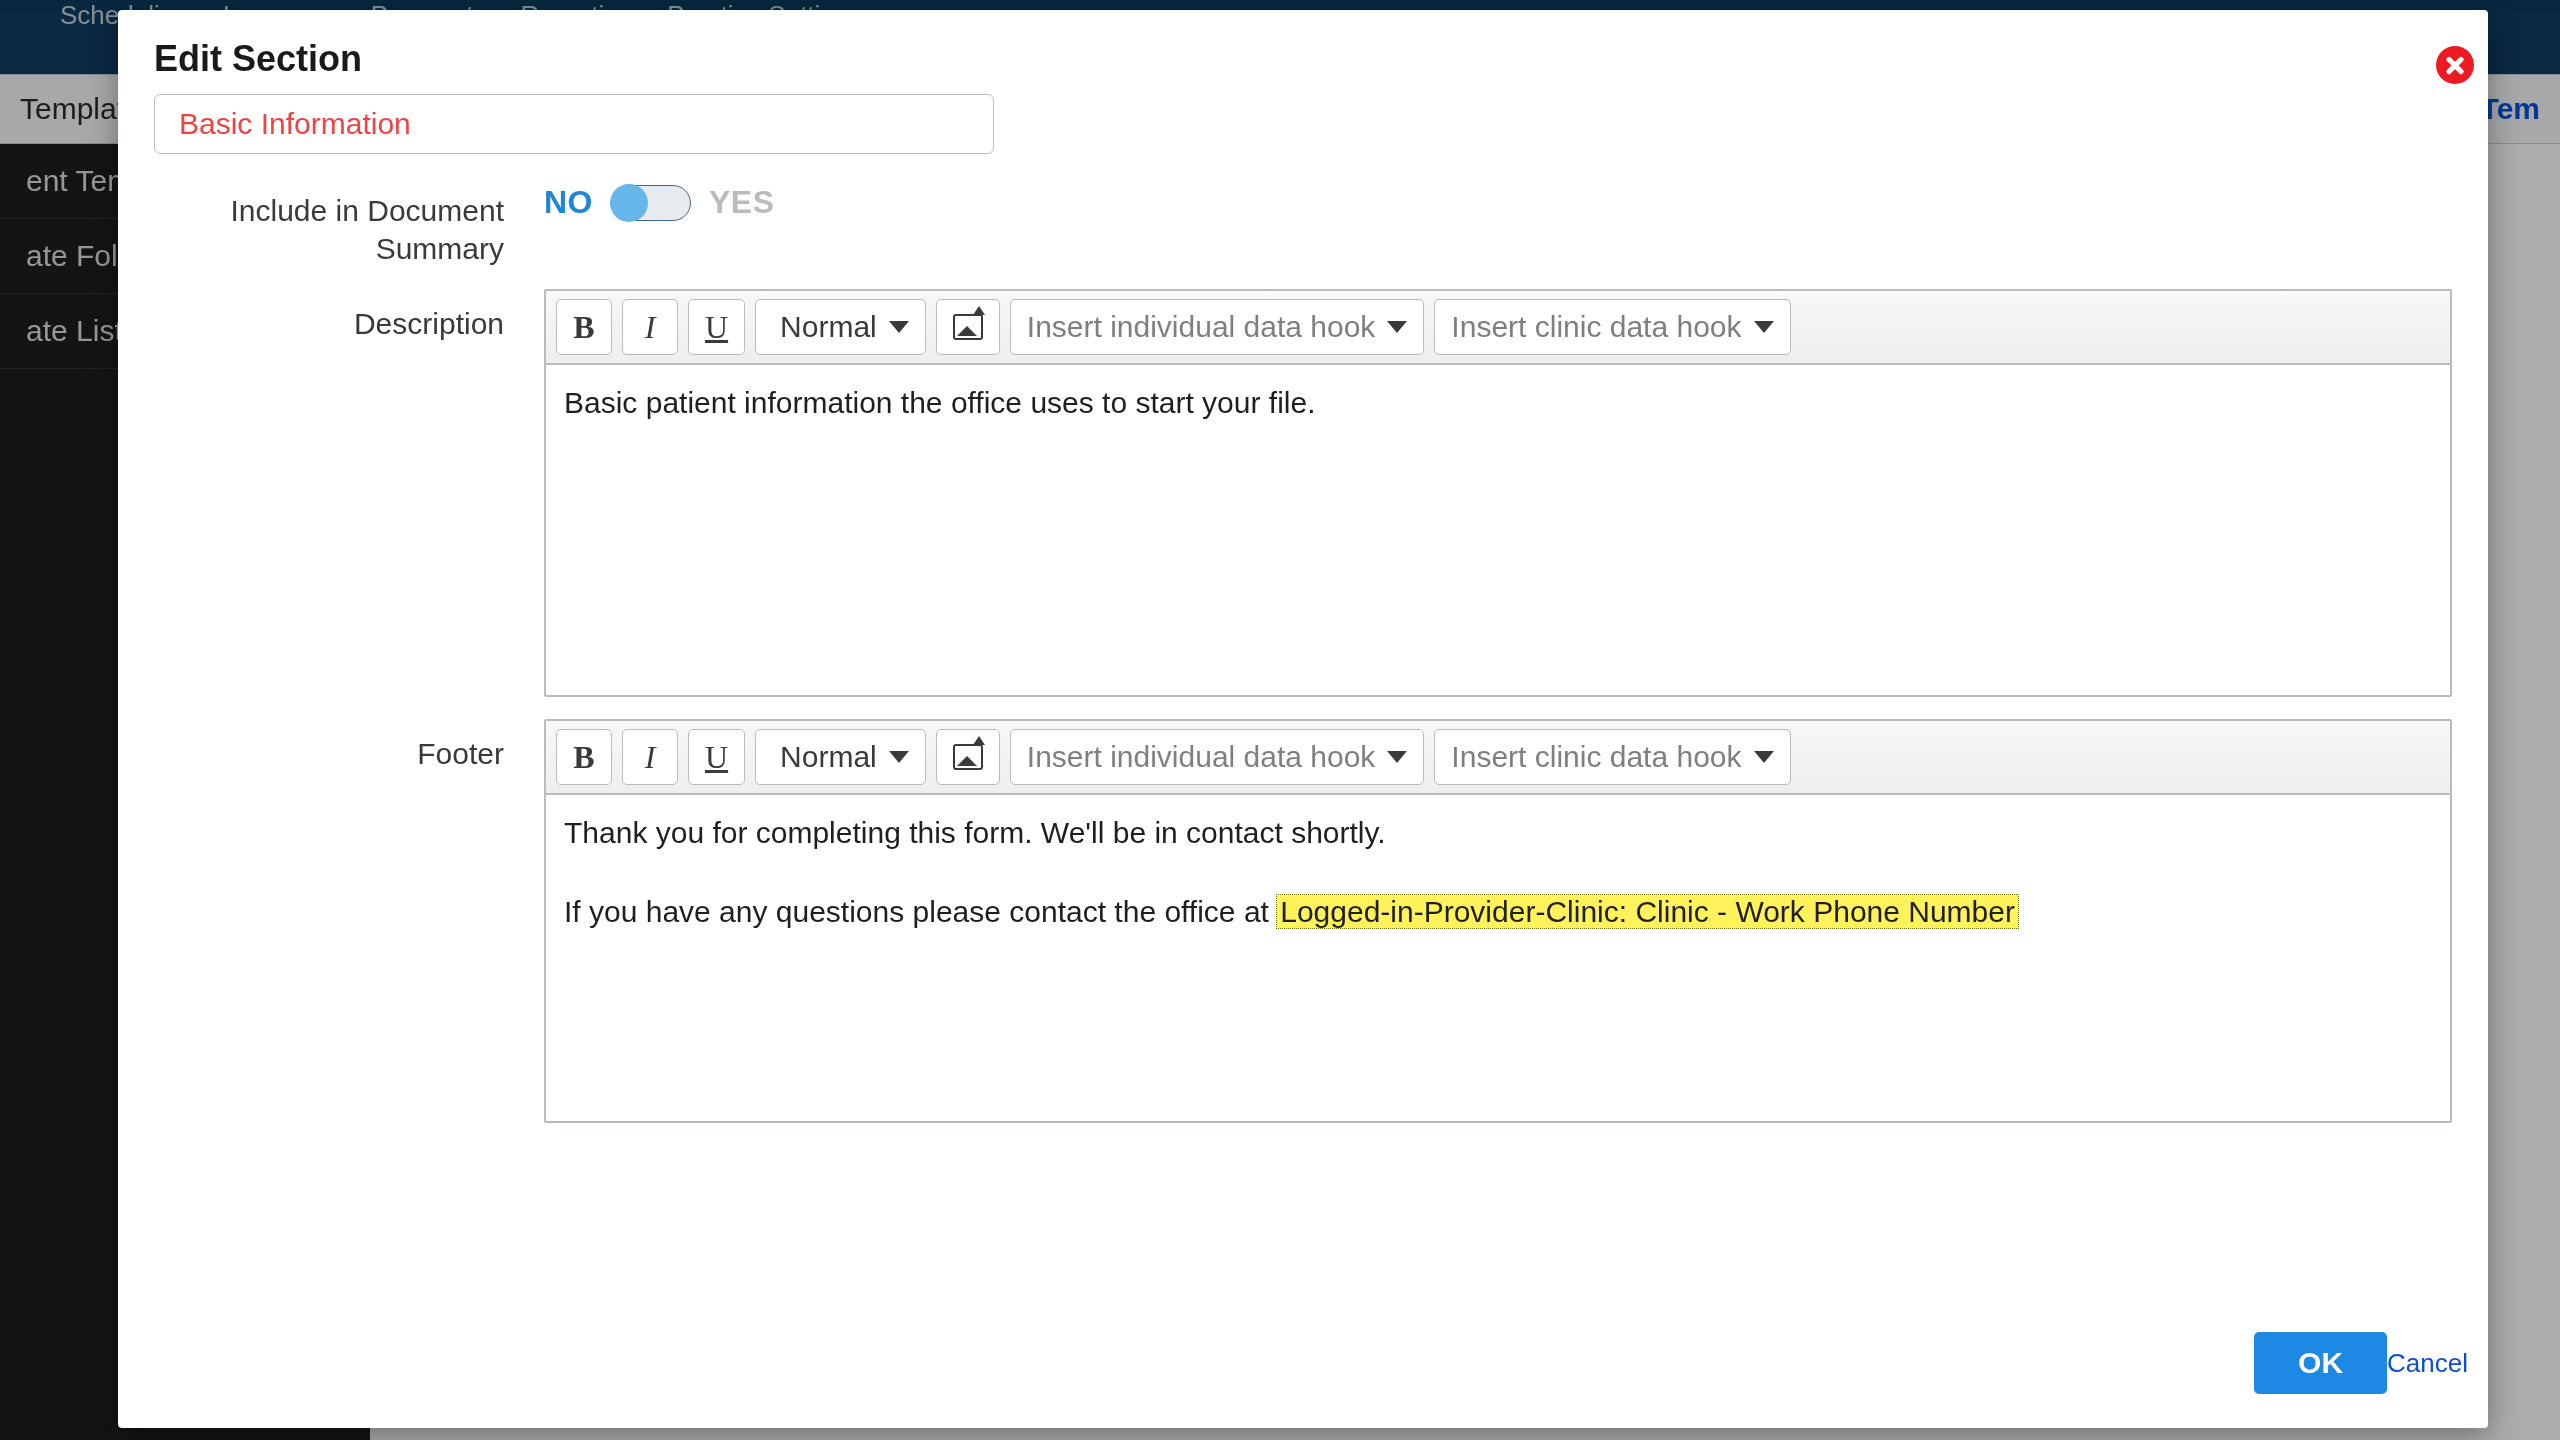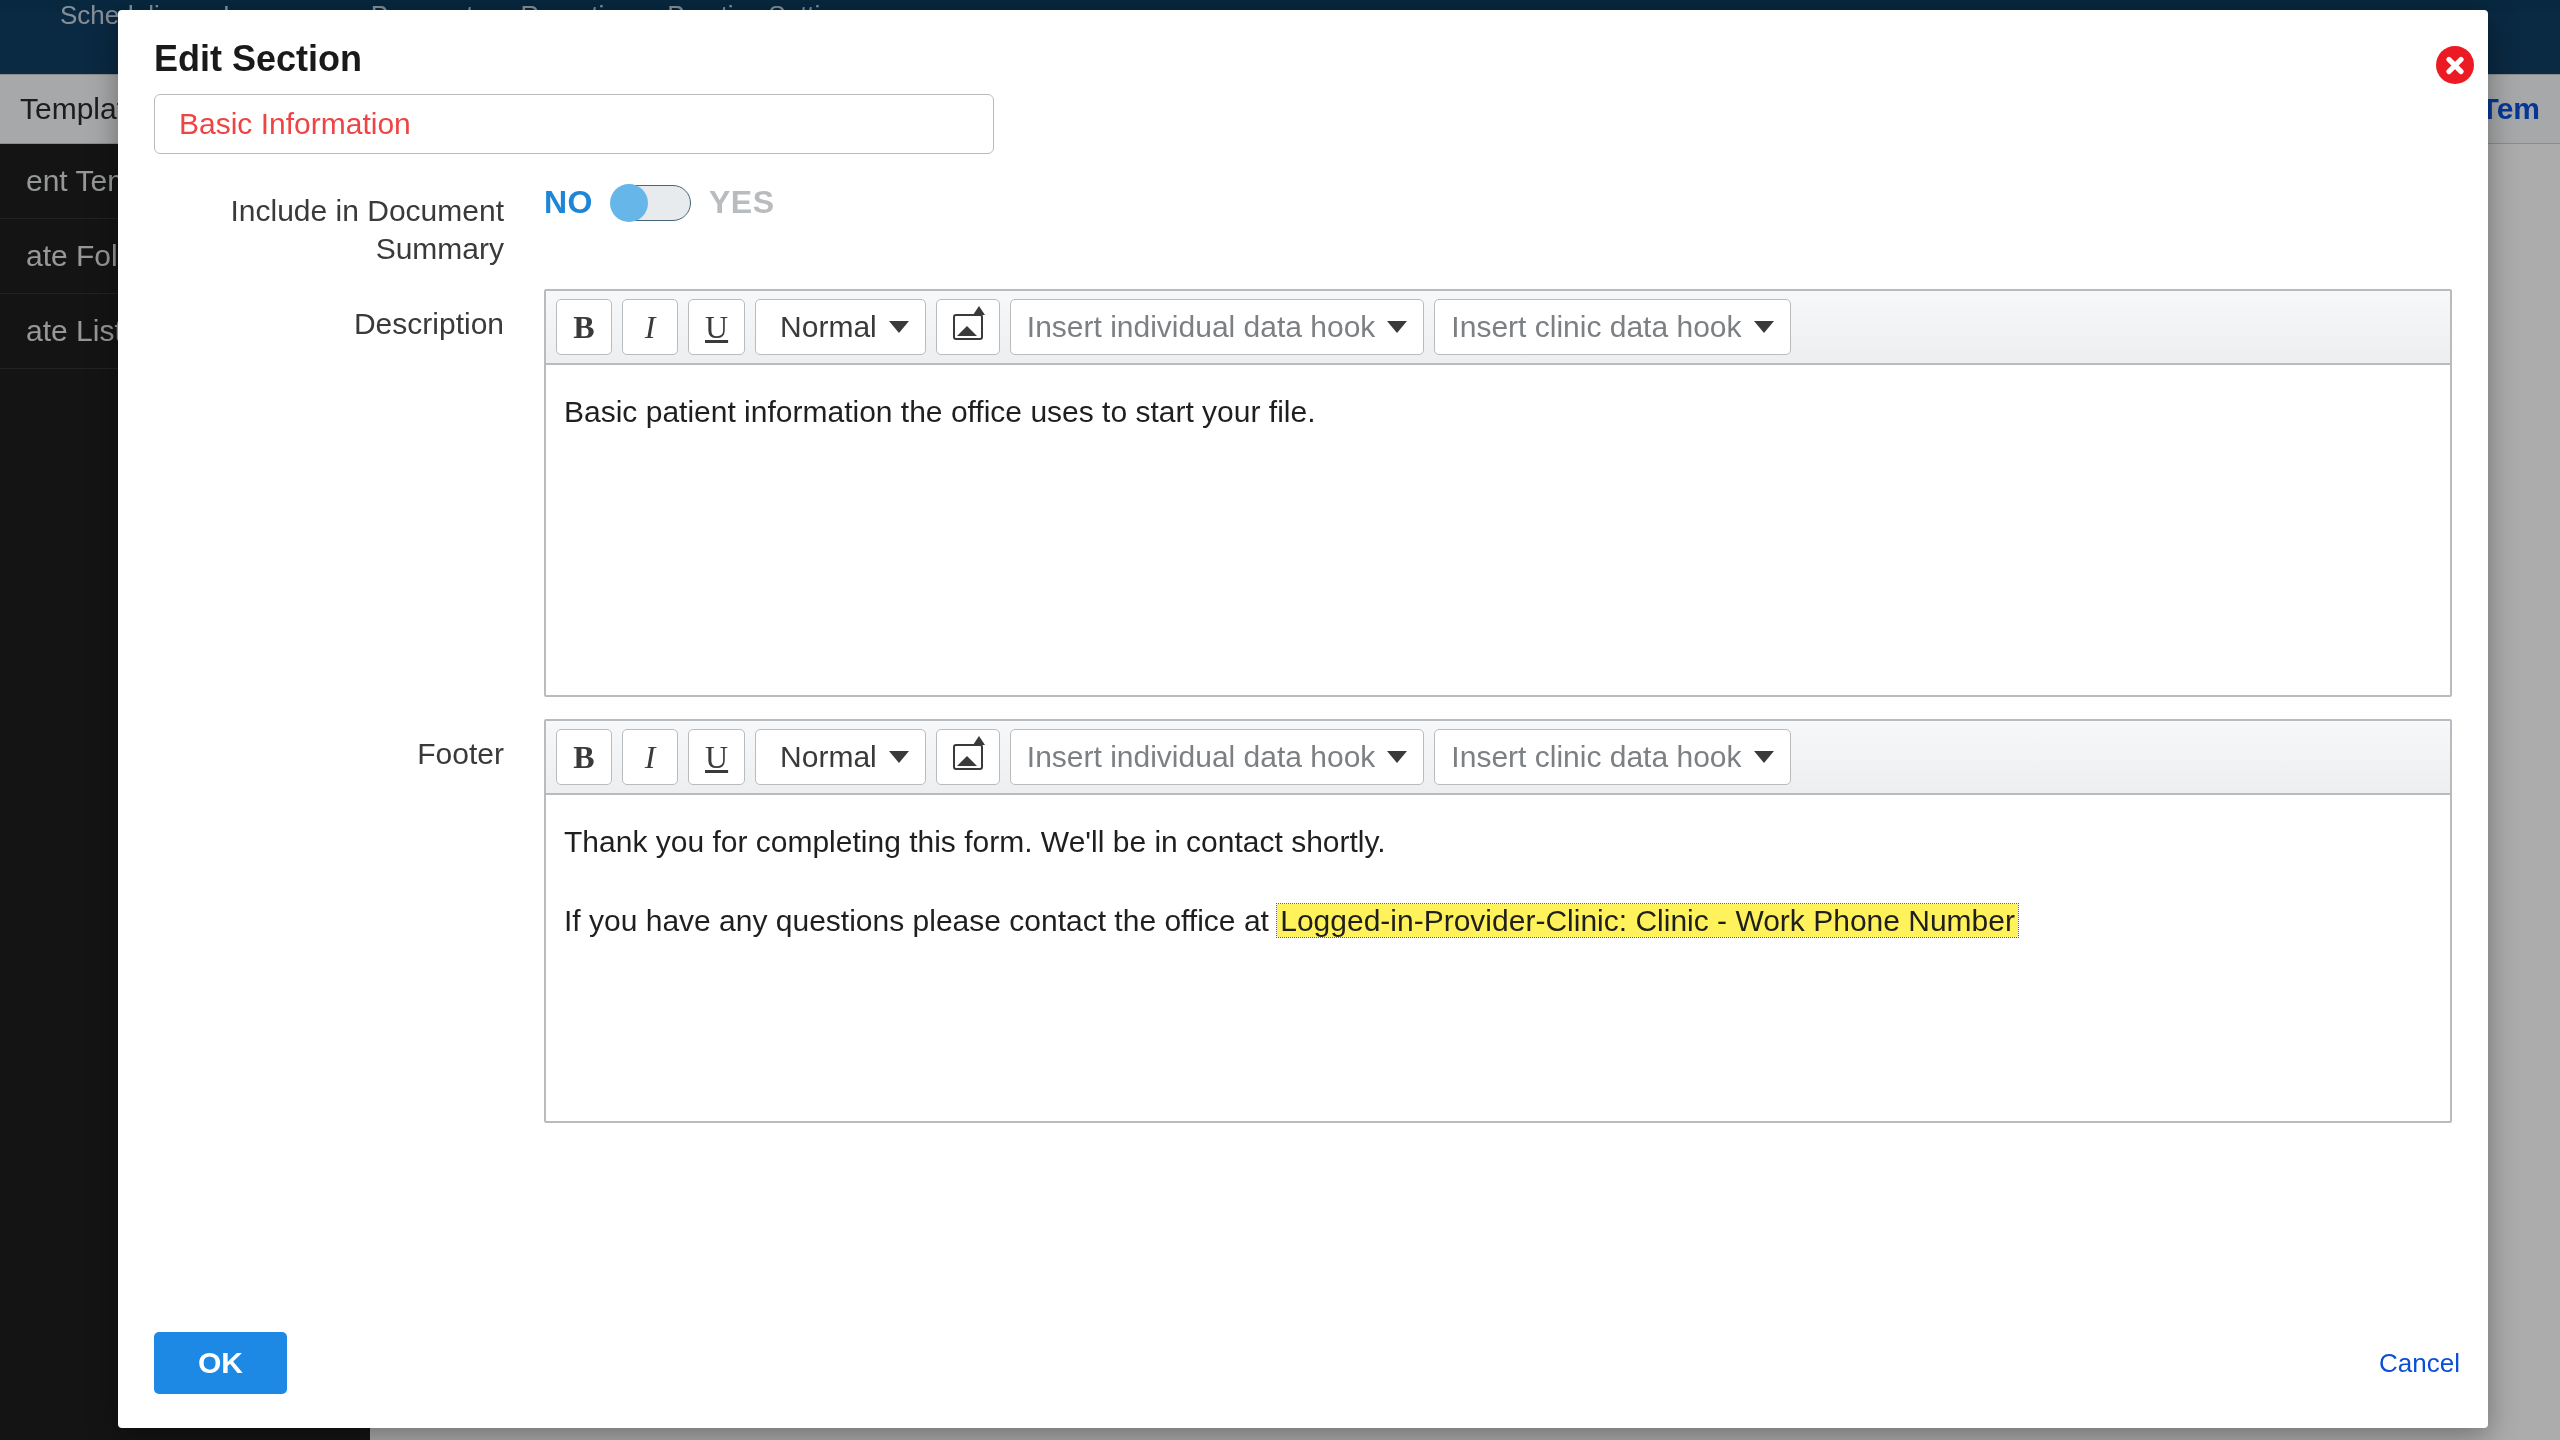--- a/index.html
+++ b/index.html
@@ -124,32 +124,32 @@
   .tb-img-icon::before {
     content: ""; position: absolute; bottom: 2px; left: 2px; width: 0; height: 0;
     border-left: 10px solid transparent; border-right: 10px solid transparent; border-bottom: 10px solid #3a3a3a;
   }
   .tb-img-icon::after {
     content: ""; position: absolute; top: -10px; right: -4px; width: 0; height: 0;
     border-left: 6px solid transparent; border-right: 6px solid transparent; border-bottom: 9px solid #3a3a3a;
   }
 
   .editor-body {
-    min-height: 330px; padding: 24px 18px 18px 18px;
+    min-height: 330px; padding: 15px 18px 18px 18px;
     font-size: 30px; color: #1f1f1f; line-height: 1.55;
   }
   .editor.footer .editor-body { min-height: 326px; }
 
   .hook-chip {
     background: #fff25a; outline: 1.5px dotted #6b6b00; padding: 0 3px;
   }
 
   .modal-actions {
-    position: absolute; left: 36px; right: 28px; bottom: 34px;
-    display: flex; align-items: center; justify-content: space-between;
+    position: absolute; left: 36px; right: 20px; bottom: 34px;
+    display: flex; align-items: center; justify-content: flex-end;
   }
   .btn-ok {
     background: #1e88e5; color: #fff; font-size: 30px; font-weight: 600;
     border: none; border-radius: 5px; padding: 14px 44px; cursor: pointer;
   }
   .btn-cancel {
     color: #0a4fd6; font-size: 26px; background: none; border: none; cursor: pointer;
   }
 </style>
 </head>

